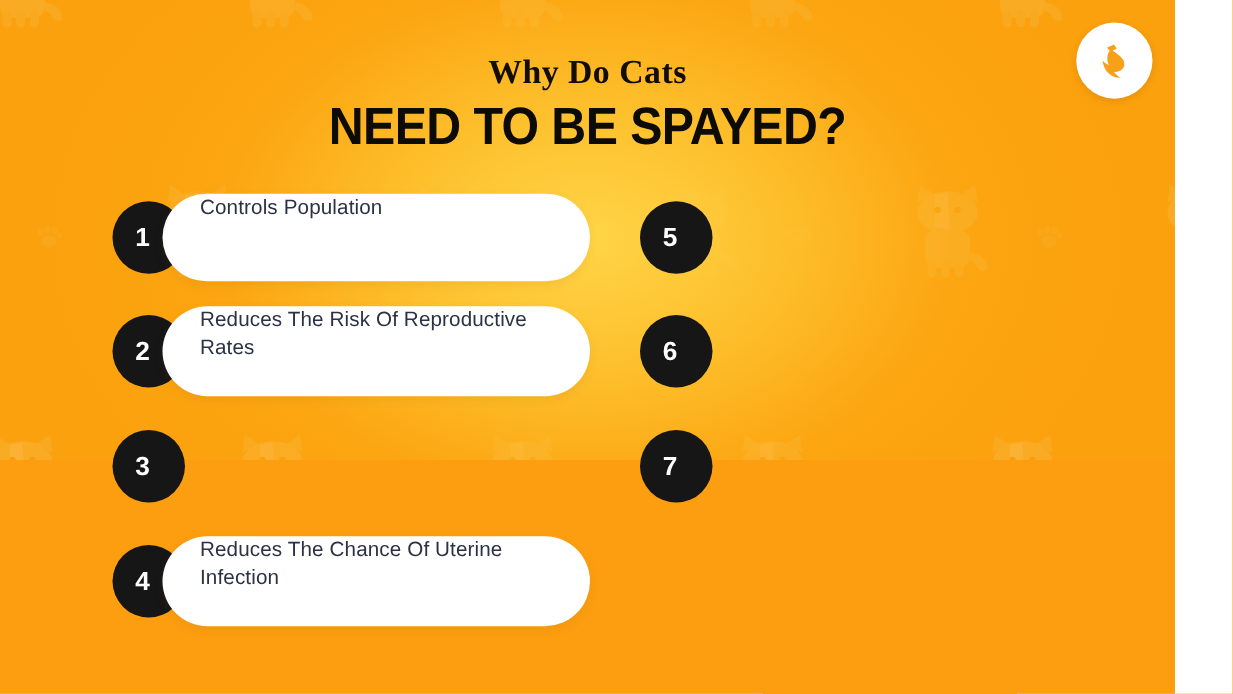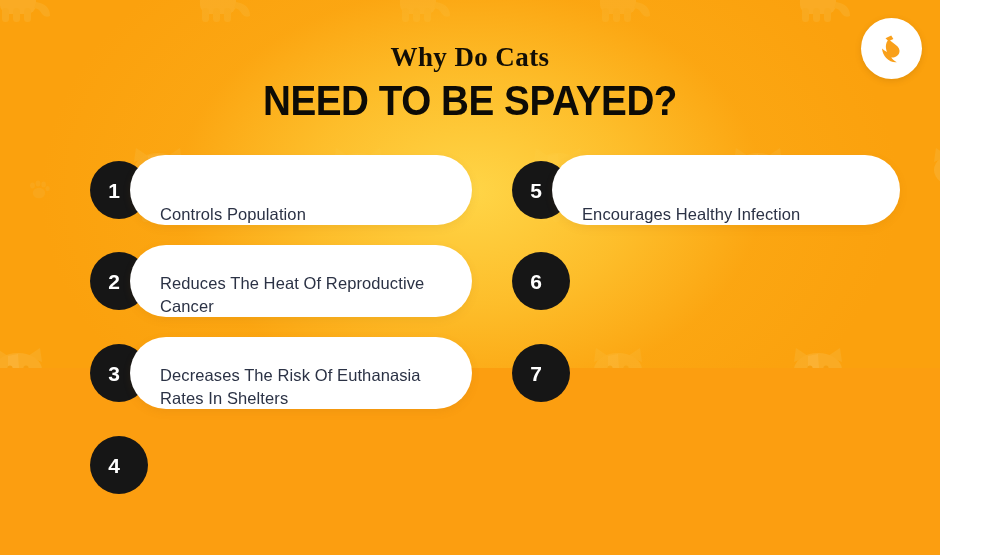--- a/index.html
+++ b/index.html
@@ -140,21 +140,21 @@
     margin-right:10px;
     font-family:"Liberation Sans", sans-serif;
   }
 
   .pill {
     position:absolute;
     left:40px; right:0; top:0; bottom:0;
     background:#FFFFFF;
     border-radius:36px;
     display:flex;
-    align-items:flex-end;
+    align-items:flex-start;
     padding:0 26px 0 30px;
     z-index:2;
     box-shadow:0 3px 8px rgba(150,85,0,0.10);
   }
   .pill-text {
     color:#2B3245;
     font-size:16.5px;
     line-height:1.36;
     font-family:"Liberation Sans", sans-serif;
     letter-spacing:0.1px;
@@ -265,50 +265,47 @@
       <div class="pill">
         <span class="pill-text">Controls Population</span>
       </div>
     </div>
 
     <div class="item tall">
       <div class="badge">
         <span class="badge-num">2</span>
       </div>
       <div class="pill">
-        <span class="pill-text">Reduces The Heat Of Reproductive Cancer</span>
+        <span class="pill-text">Reduces The Risk Of Reproductive Rates</span>
       </div>
     </div>
 
     <div class="item tall">
       <div class="badge">
         <span class="badge-num">3</span>
       </div>
+    </div>
+
+    <div class="item tall">
+      <div class="badge">
+        <span class="badge-num">4</span>
+      </div>
       <div class="pill">
-        <span class="pill-text">Decreases The Risk Of Euthanasia Rates In Shelters</span>
-      </div>
-    </div>
-
-    <div class="item tall">
-      <div class="badge">
-        <span class="badge-num">4</span>
+        <span class="pill-text">Reduces The Chance Of Uterine Infection</span>
       </div>
     </div>
 
   </div>
 
   <div class="col col-right">
 
     <div class="item">
       <div class="badge">
         <span class="badge-num">5</span>
       </div>
-      <div class="pill">
-        <span class="pill-text">Encourages Healthy Infection</span>
-      </div>
     </div>
 
     <div class="item tall">
       <div class="badge">
         <span class="badge-num">6</span>
       </div>
     </div>
 
     <div class="item tall">
       <div class="badge">

